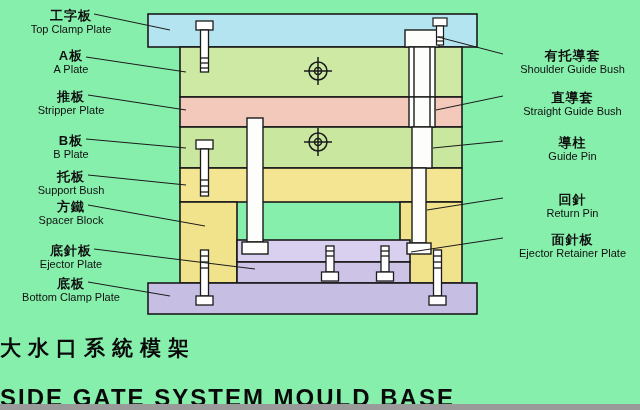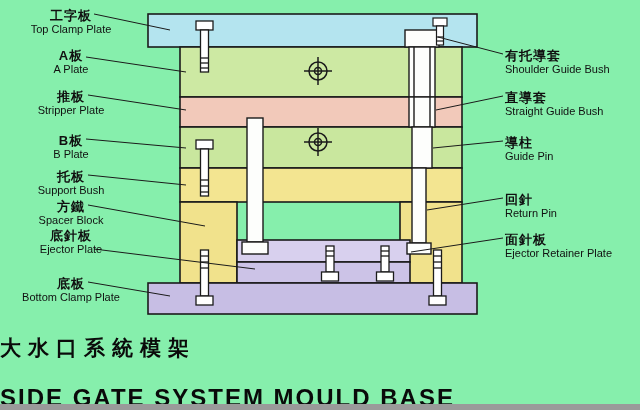--- a/index.html
+++ b/index.html
@@ -3,21 +3,21 @@
 <meta charset="utf-8">
 <style>
   * { margin:0; padding:0; box-sizing:border-box; }
   body { font-family:"Liberation Sans", sans-serif; background:#9a9a9a; }
   .canvas { position:relative; width:640px; height:404px; background:#86efac; overflow:hidden; }
   .diagram-svg { position:absolute; left:0; top:0; width:640px; height:410px; }
   .lbl { position:absolute; color:#101010; }
   .lbl .cn { font-size:13px; font-weight:bold; line-height:15px; letter-spacing:1px; }
   .lbl .en { font-size:11px; font-weight:normal; line-height:13px; white-space:nowrap; }
   .lbl.left { left:0; width:142px; text-align:center; }
-  .lbl.right { left:505px; width:135px; text-align:left; }
+  .lbl.right { left:505px; width:135px; text-align:center; }
   .title-block { position:absolute; left:0; top:334px; width:640px; text-align:left; color:#0a0a0a; }
   .title-cn { font-size:21px; font-weight:bold; letter-spacing:7px; }
   .title-en { font-size:24px; font-weight:bold; letter-spacing:2px; margin-top:22px; }
 </style>
 </head>
 <body>
 
 <div class="canvas">
 
   <svg class="diagram-svg" viewBox="0 0 640 410">
@@ -145,21 +145,21 @@
     <div class="en">B Plate</div>
   </div>
   <div class="lbl left" style="top:169px">
     <div class="cn">托板</div>
     <div class="en">Support Bush</div>
   </div>
   <div class="lbl left" style="top:199px">
     <div class="cn">方鐵</div>
     <div class="en">Spacer Block</div>
   </div>
-  <div class="lbl left" style="top:228px">
+  <div class="lbl left" style="top:243px">
     <div class="cn">底針板</div>
     <div class="en">Ejector Plate</div>
   </div>
   <div class="lbl left" style="top:276px">
     <div class="cn">底板</div>
     <div class="en">Bottom Clamp Plate</div>
   </div>
 
   <div class="lbl right" style="top:48px">
     <div class="cn">有托導套</div>

